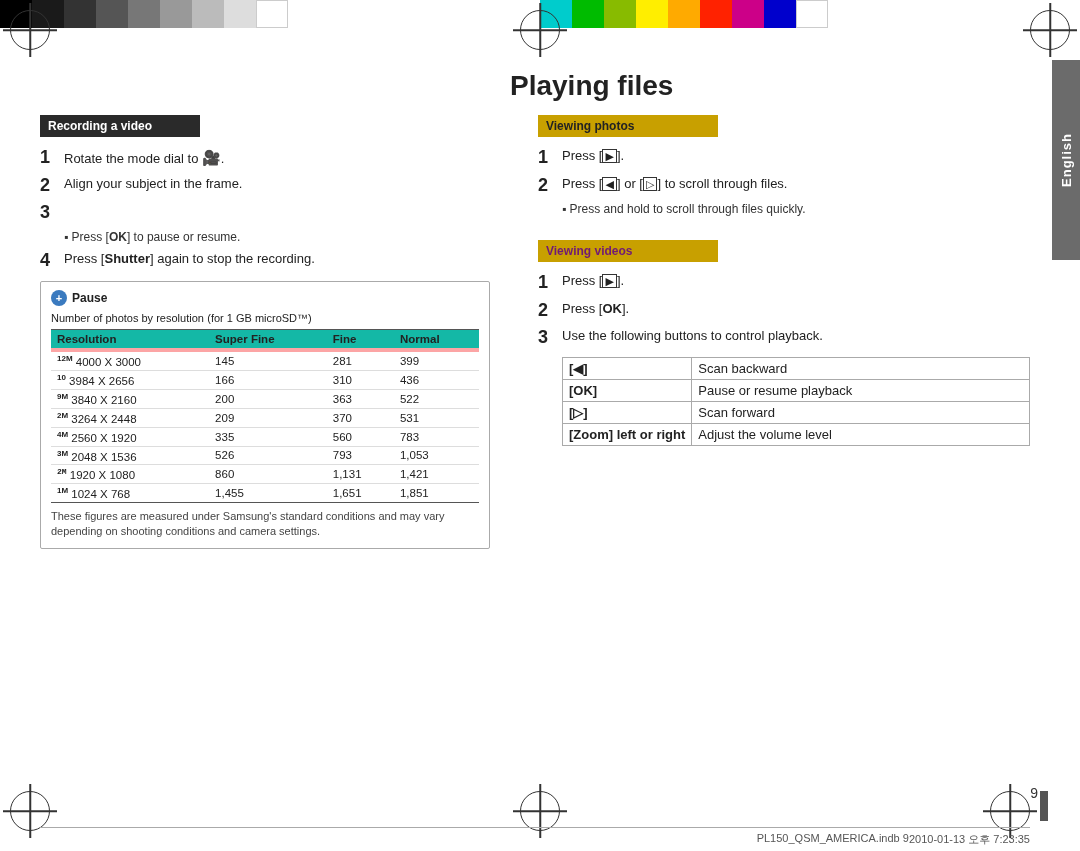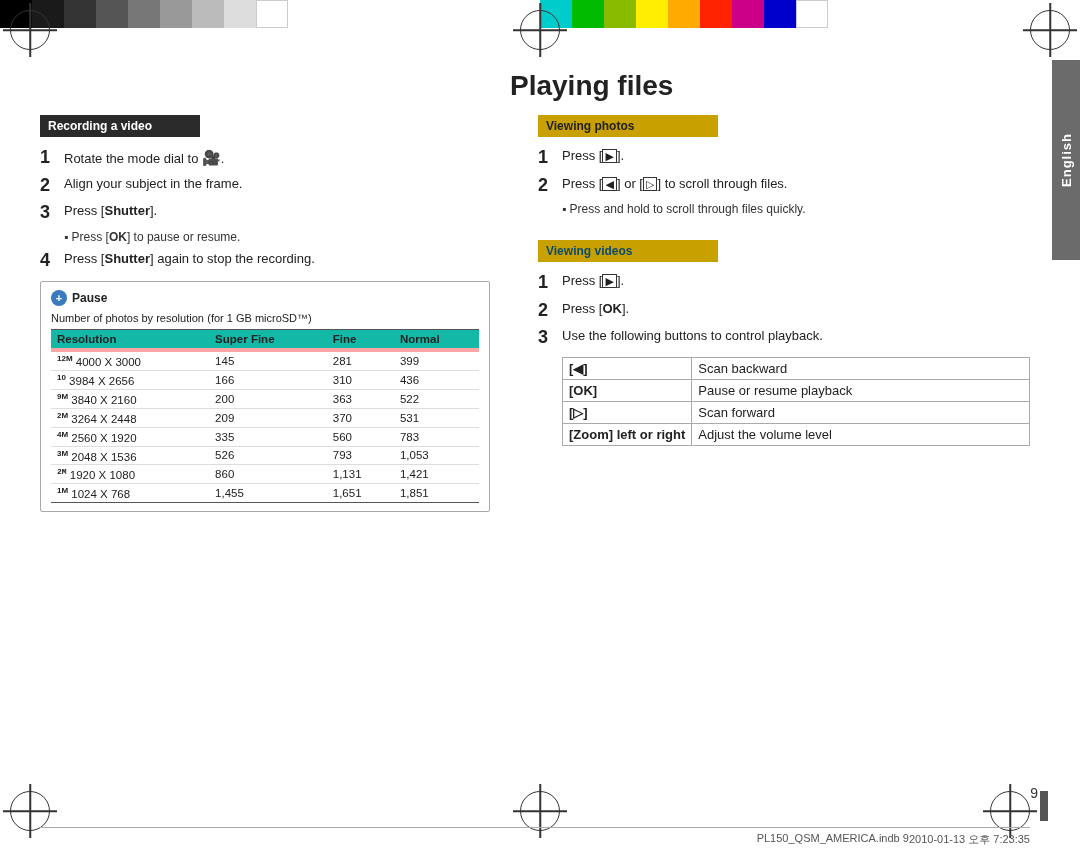--- a/index.html
+++ b/index.html
@@ -299,21 +299,20 @@
 
     
     <div class="step">
       <span class="step-num">2</span>
       <span class="step-text">Align your subject in the frame.</span>
     </div>
 
     
     <div class="step">
       <span class="step-num">3</span>
-      <span class="step-text">Press [<b>Shutter</b>].</span>
     </div>
     <div class="step-sub">Press [<b>OK</b>] to pause or resume.</div>
 
     
     <div class="step">
       <span class="step-num">4</span>
       <span class="step-text">Press [<b>Shutter</b>] again to stop the recording.</span>
     </div>
 
     
@@ -381,20 +380,21 @@
           </tr>
           <tr>
             <td><sup style="font-size:8px;font-weight:bold;">1M</sup> 1024 X 768</td>
             <td>1,455</td>
               <td>1,651</td>
               <td>1,851</td>
           </tr>
         </tbody>
       </table>
 
+      <div class="table-note">These figures are measured under Samsung's standard conditions and may vary depending on shooting conditions and camera settings.</div>
     </div>
 
   </div>
 
   <div style="flex:1;">
 
     <div class="section-gap2">
       <div class="section-header" style="background:#c8a000; color:#222; min-width:180px;">
         <span>Viewing photos</span>
       </div>
@@ -405,21 +405,21 @@
       </div>
 
       <div class="step">
         <span class="step-num">2</span>
         <span class="step-text">Press [<span style="border:1.5px solid #333;padding:0 2px;font-size:11px;">◀</span>] or [<span style="border:1.5px solid #333;padding:0 2px;font-size:11px;">▷</span>] to scroll through files.</span>
       </div>
       <div class="step-sub">Press and hold to scroll through files quickly.</div>
     </div>
 
     <div style="margin-top:24px;">
-      <div class="section-header" style="background:#c8a000; color:#0c4a6e; min-width:180px;">
+      <div class="section-header" style="background:#c8a000; color:#701a75; min-width:180px;">
         <span>Viewing videos</span>
       </div>
 
       <div class="step">
         <span class="step-num">1</span>
         <span class="step-text">Press [<span style="border:1.5px solid #333;padding:0 2px;font-size:11px;">▶</span>].</span>
       </div>
 
       <div class="step">
         <span class="step-num">2</span>

